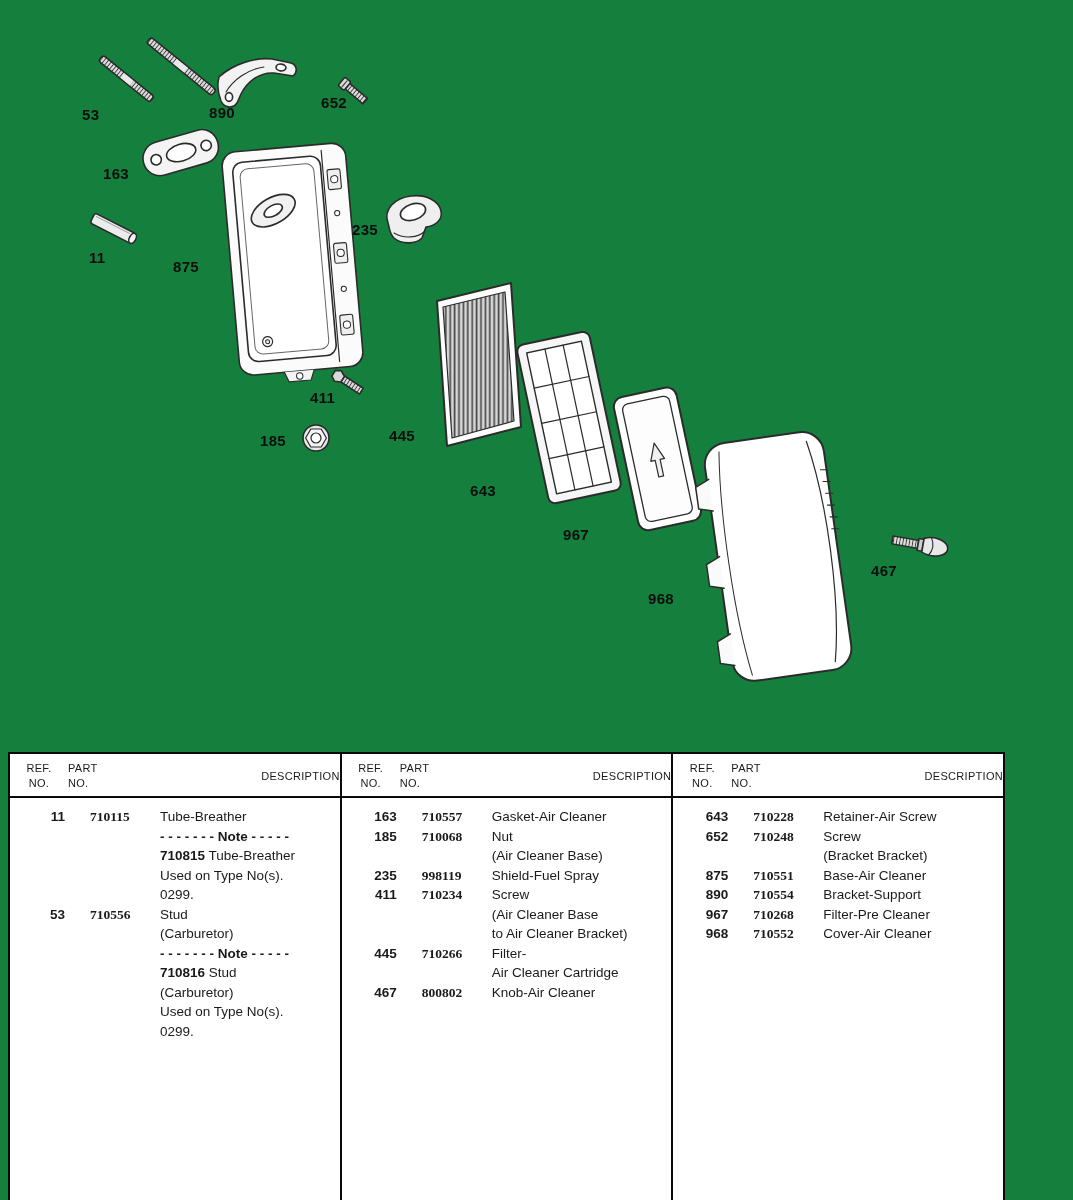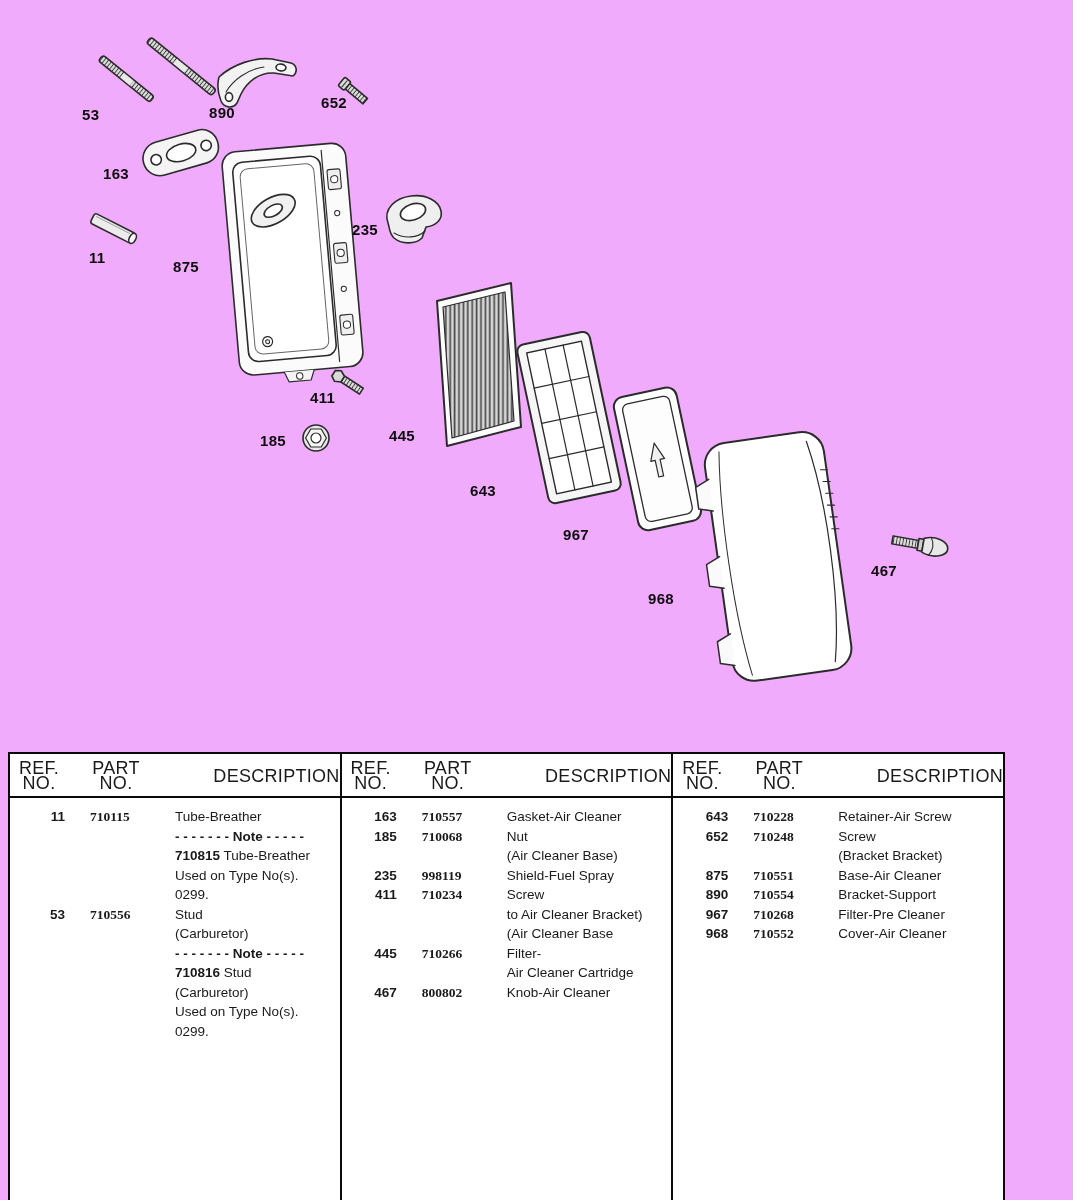--- a/index.html
+++ b/index.html
@@ -1,42 +1,42 @@
 <!DOCTYPE html>
 <html><head>
 <meta charset="utf-8">
 <style>
   * { box-sizing: border-box; margin: 0; padding: 0; }
   html, body { background: #ffffff; }
   body { font-family: "Liberation Sans", sans-serif; color: #1a1a1a; }
-  .page { position: relative; width: 1073px; height: 1200px; overflow: hidden; background: #f0abfc; }
+  .page { position: relative; width: 1073px; height: 1200px; overflow: hidden; background: #15803d; }
 
   .diagram-wrap { position: absolute; top: 0; left: 0; width: 1073px; height: 745px; }
   .callout-layer { position: absolute; top: 0; left: 0; width: 1073px; height: 745px; }
   .callout { position: absolute; font-size: 15px; font-weight: 700; color: #0d0d0d; letter-spacing: 0.3px; }
 
   .parts-table {
     position: absolute; left: 8px; top: 752px; width: 997px; height: 448px;
     border: 2px solid #0a0a0a; border-bottom: none; display: flex; background: #fff;
   }
   .pcol { flex: 1 1 0; border-right: 2px solid #0a0a0a; min-width: 0; }
   .pcol:last-child { border-right: none; }
   .phead {
     height: 44px; border-bottom: 2px solid #0a0a0a;
     display: grid; grid-template-columns: 58px 96px 1fr; align-items: center;
-    font-size: 18px; letter-spacing: 0.3px; padding-top: 2px;
+    font-size: 11px; letter-spacing: 0.3px; padding-top: 2px;
   }
   .h-ref { text-align: center; line-height: 15px; }
-  .h-part { text-align: center; line-height: 15px; }
+  .h-part { line-height: 15px; }
   .h-desc { text-align: right; }
   .pbody { padding-top: 9px; }
   .prow { display: grid; grid-template-columns: 55px 25px 62px 8px 1fr; font-size: 13.5px; line-height: 19.5px; }
   .c-ref { grid-column: 1; text-align: right; font-weight: 700; }
   .c-part { grid-column: 3; font-weight: 700; font-family: Liberation Serif, serif; }
-  .c-desc { grid-column: 5; white-space: nowrap; overflow: hidden; margin-left: 15px; }
+  .c-desc { grid-column: 5; white-space: nowrap; overflow: hidden; }
   .c-desc.b { font-weight: 700; }
   .c-desc b { font-weight: 700; }
 </style>
 </head>
 <body>
 
 <div class="page">
 
   <div class="diagram-wrap">
     <svg width="1073" height="745" viewBox="0 0 1073 745" xmlns="http://www.w3.org/2000/svg">
@@ -308,26 +308,26 @@
             <span class="c-desc">Shield-Fuel Spray</span>
           </div>
           <div class="prow">
             <span class="c-ref">411</span>
             <span class="c-part">710234</span>
             <span class="c-desc">Screw</span>
           </div>
           <div class="prow">
             <span class="c-ref"></span>
             <span class="c-part"></span>
+            <span class="c-desc">(Air Cleaner Base</span>
+          </div>
+          <div class="prow">
+            <span class="c-ref"></span>
+            <span class="c-part"></span>
             <span class="c-desc">to Air Cleaner Bracket)</span>
-          </div>
-          <div class="prow">
-            <span class="c-ref"></span>
-            <span class="c-part"></span>
-            <span class="c-desc">(Air Cleaner Base</span>
           </div>
           <div class="prow">
             <span class="c-ref">445</span>
             <span class="c-part">710266</span>
             <span class="c-desc">Filter-</span>
           </div>
           <div class="prow">
             <span class="c-ref"></span>
             <span class="c-part"></span>
             <span class="c-desc">Air Cleaner Cartridge</span>

